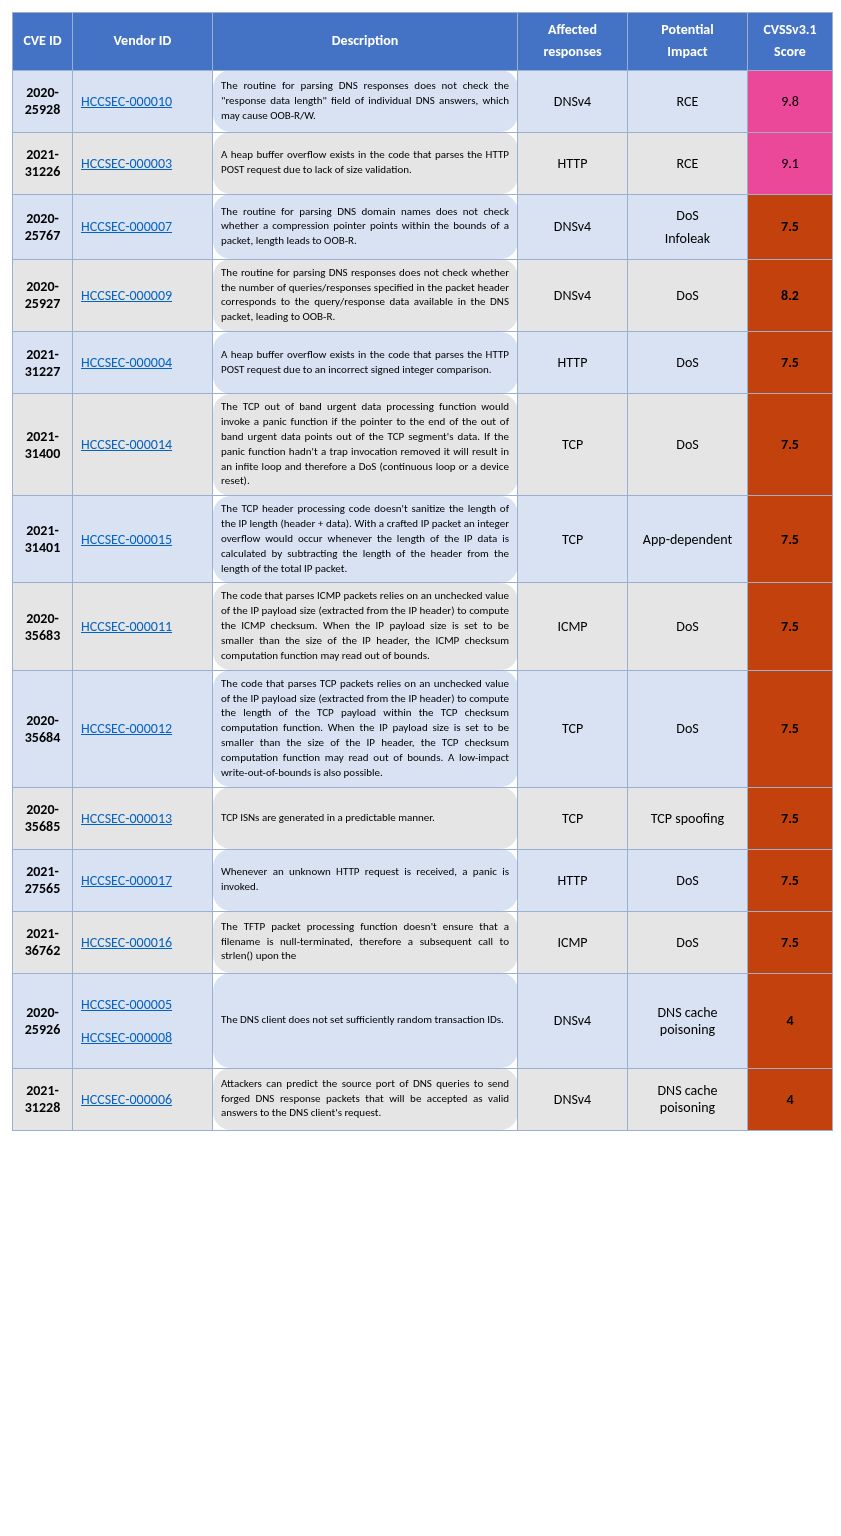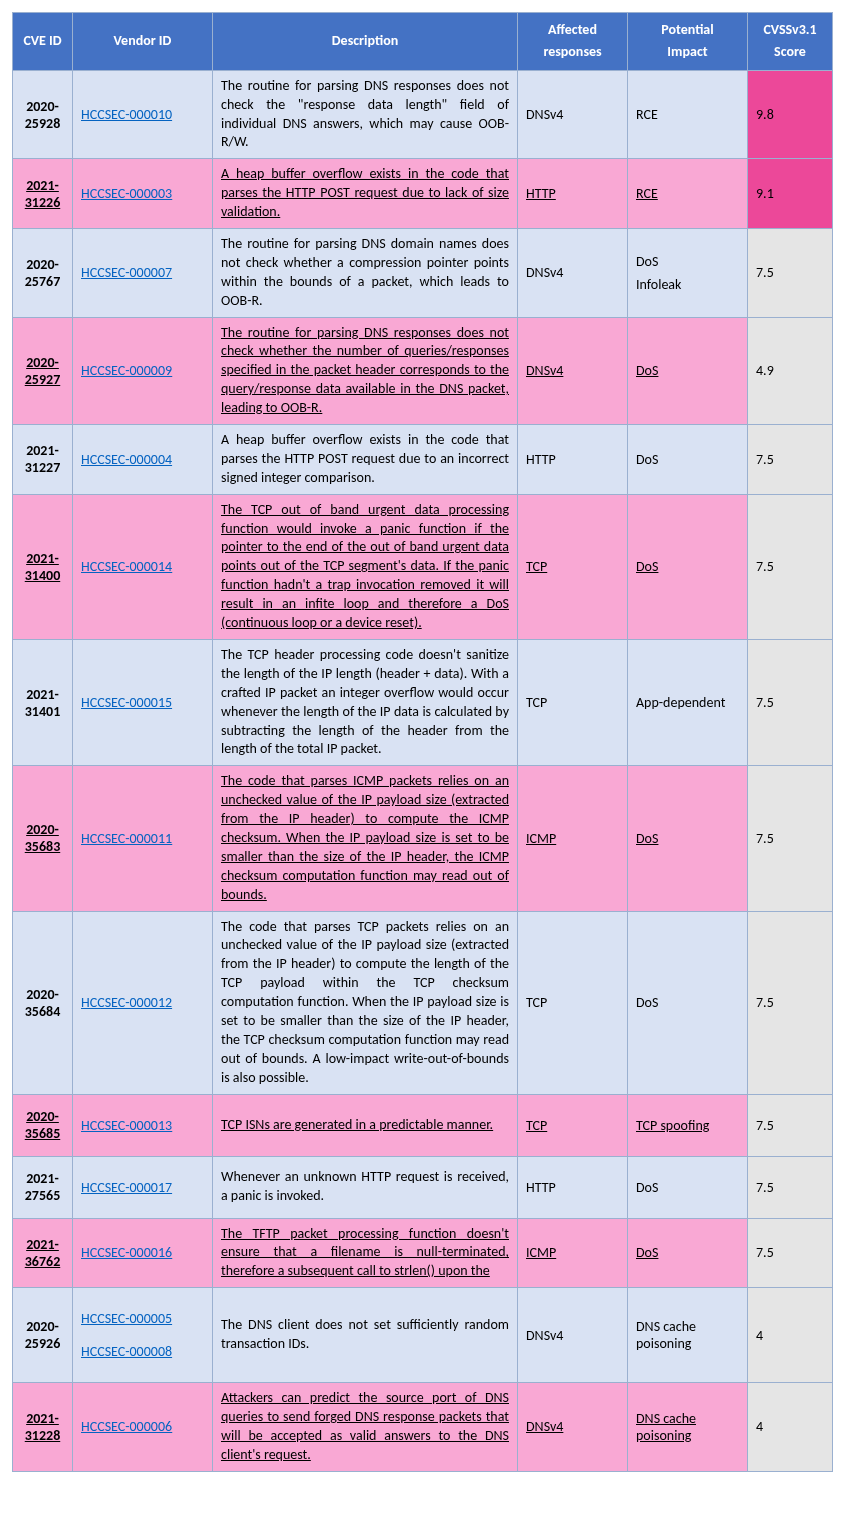--- a/index.html
+++ b/index.html
@@ -42,31 +42,32 @@
   }
   .vendor-cell a {
     color: #0563c1;
     text-decoration: underline;
     display: block;
     margin: 16px 0;
   }
   .desc-cell {
     text-align: justify;
     text-justify: inter-word;
-    font-size: 14px;
+    font-size: 11px;
     line-height: 1.35;
+    border-radius: 18px;
   }
   .comp-cell, .impact-cell, .score-cell {
-    text-align: left;
+    text-align: center;
   }
   .shade-odd  { background: #d9e2f3; }
-  .shade-even { background: #f9a8d4; text-decoration: underline; }
+  .shade-even { background: #e5e5e5; }
 
   .score-critical { background: #ec4899; color: #000; }
-  .score-high     { background: #e5e5e5; color: #000; }
+  .score-high     { background: #c2410c; color: #000; font-weight: bold; }
 </style>
 </head>
 <body>
 
 <table>
   <colgroup>
     <col class="col-cve">
       <col class="col-vendor">
       <col class="col-desc">
     <col class="col-comp">
@@ -108,37 +109,37 @@
         <td class="desc-cell shade-even">A heap buffer overflow exists in the code that parses the HTTP POST request due to lack of size validation.</td>
         <td class="comp-cell shade-even">HTTP</td>
         <td class="impact-cell shade-even">RCE</td>
         <td class="score-cell score-critical">9.1</td>
       </tr>
       <tr>
         <td class="cve-cell shade-odd">2020-25767</td>
         <td class="vendor-cell shade-odd">
           <a href="#">HCCSEC-000007</a>
         </td>
-        <td class="desc-cell shade-odd">The routine for parsing DNS domain names does not check whether a compression pointer points within the bounds of a packet, which leads to OOB-R.</td>
+        <td class="desc-cell shade-odd">The routine for parsing DNS domain names does not check whether a compression pointer points within the bounds of a packet, length leads to OOB-R.</td>
         <td class="comp-cell shade-odd">DNSv4</td>
         <td class="impact-cell shade-odd">
           <div style="margin:6px 0">DoS</div>
           <div style="margin:6px 0">Infoleak</div>
         </td>
         <td class="score-cell score-high">7.5</td>
       </tr>
       <tr>
         <td class="cve-cell shade-even">2020-25927</td>
         <td class="vendor-cell shade-even">
           <a href="#">HCCSEC-000009</a>
         </td>
         <td class="desc-cell shade-even">The routine for parsing DNS responses does not check whether the number of queries/responses specified in the packet header corresponds to the query/response data available in the DNS packet, leading to OOB-R.</td>
         <td class="comp-cell shade-even">DNSv4</td>
         <td class="impact-cell shade-even">DoS</td>
-        <td class="score-cell score-high">4.9</td>
+        <td class="score-cell score-high">8.2</td>
       </tr>
       <tr>
         <td class="cve-cell shade-odd">2021-31227</td>
         <td class="vendor-cell shade-odd">
           <a href="#">HCCSEC-000004</a>
         </td>
         <td class="desc-cell shade-odd">A heap buffer overflow exists in the code that parses the HTTP POST request due to an incorrect signed integer comparison.</td>
         <td class="comp-cell shade-odd">HTTP</td>
         <td class="impact-cell shade-odd">DoS</td>
         <td class="score-cell score-high">7.5</td>

